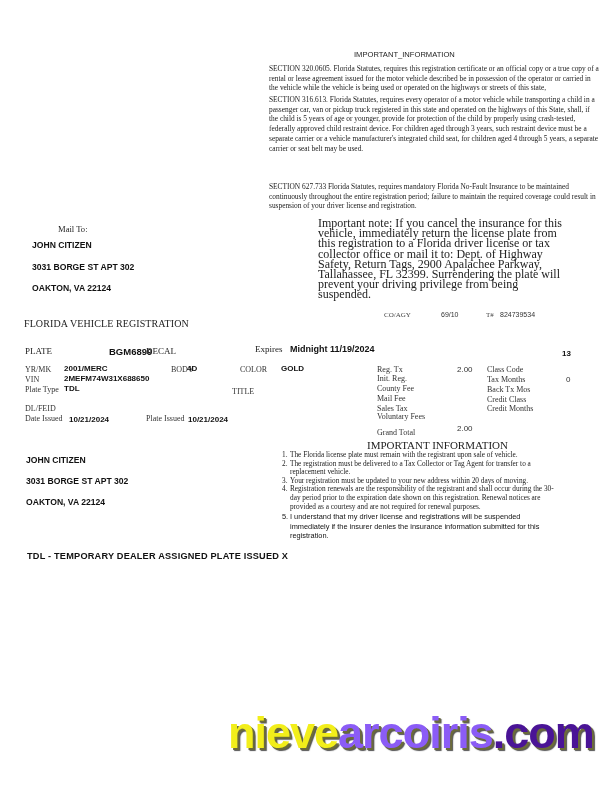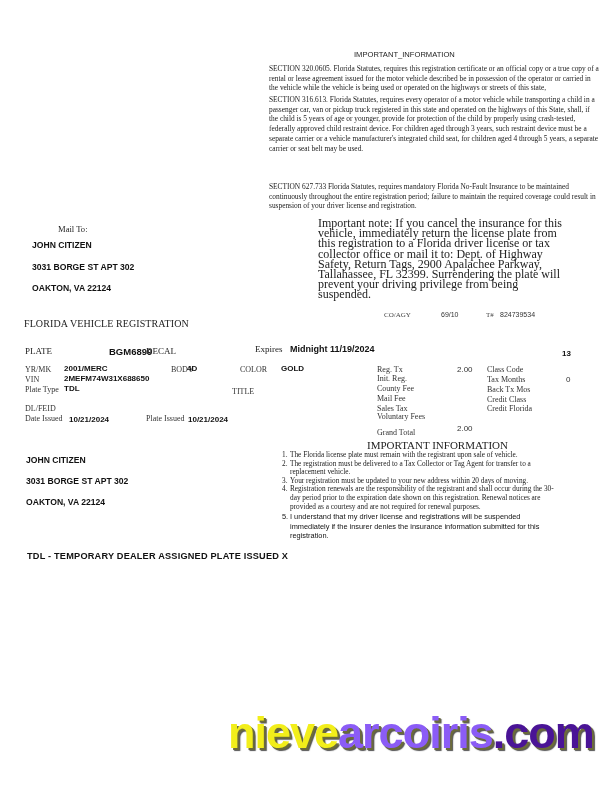--- a/index.html
+++ b/index.html
@@ -99,21 +99,21 @@
 <div class="abs lbl" style="left:377px; top:412px;">Voluntary Fees</div>
 <div class="abs lbl" style="left:377px; top:428px;">Grand Total</div>
 <div class="abs sans" style="left:457px; top:424px; font-size:8px; color:#333;">2.00</div>
 
 <div class="abs lbl" style="left:487px; top:365px;">Class Code</div>
 <div class="abs val" style="left:562px; top:349px;">13</div>
 <div class="abs lbl" style="left:487px; top:375px;">Tax Months</div>
 <div class="abs sans" style="left:566px; top:375px; font-size:8px; color:#333;">0</div>
 <div class="abs lbl" style="left:487px; top:385px;">Back Tx Mos</div>
 <div class="abs lbl" style="left:487px; top:395px;">Credit Class</div>
-<div class="abs lbl" style="left:487px; top:404px;">Credit Florida</div>
+<div class="abs lbl" style="left:487px; top:404px;">Credit Months</div>
 
 <div class="abs serif" style="left:367px; top:439px; font-size:11px; color:#222;">IMPORTANT INFORMATION</div>
 
 <div class="info-list">
   <div class="info-item">
     <span class="num">1.</span>
     <span class="txt">The Florida license plate must remain with the registrant upon sale of vehicle.</span>
   </div>
   <div class="info-item" style="width:262px;">
     <span class="num">2.</span>

